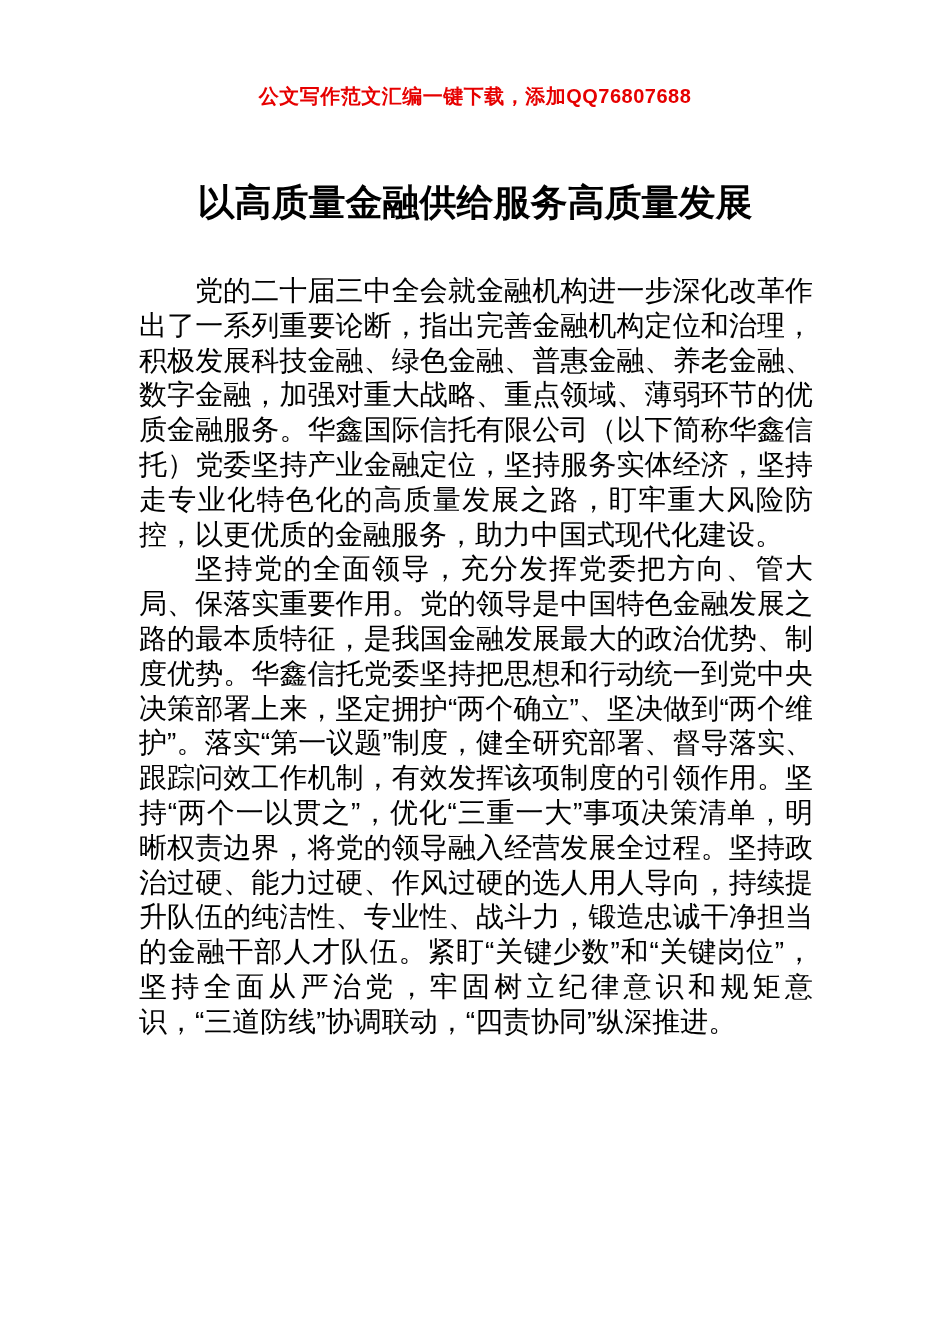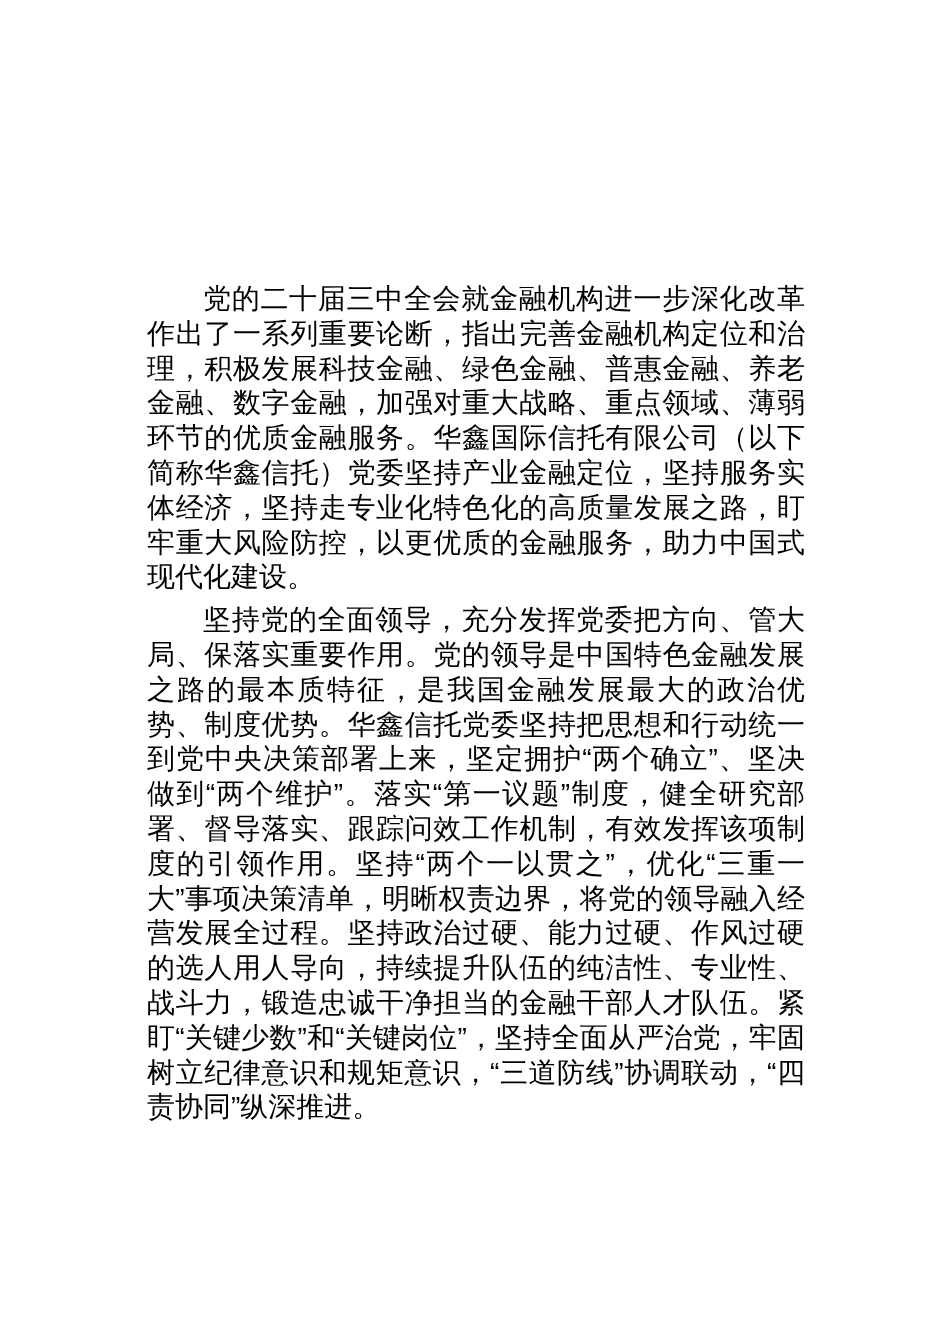--- a/index.html
+++ b/index.html
@@ -52,28 +52,30 @@
       width: 674px;
       font-size: 28px;
       line-height: 34.8px;
       text-align: justify;
       text-justify: inter-character;
       word-break: break-all;
       overflow-wrap: anywhere;
       color: var(--text-black, #000000);
     }
     .doc-body p {
-      margin: 8px;
+      margin: 0;
       padding: 0;
       text-indent: 2em;
     }
   </style>
 </head>
 <body>
 
 <div class="page">
+  <div class="promo-notice">公文写作范文汇编一键下载，添加QQ76807688</div>
 
+  <h1 class="doc-title">以高质量金融供给服务高质量发展</h1>
 
   <div class="doc-body">
     <p>党的二十届三中全会就金融机构进一步深化改革作出了一系列重要论断，指出完善金融机构定位和治理，积极发展科技金融、绿色金融、普惠金融、养老金融、数字金融，加强对重大战略、重点领域、薄弱环节的优质金融服务。华鑫国际信托有限公司（以下简称华鑫信托）党委坚持产业金融定位，坚持服务实体经济，坚持走专业化特色化的高质量发展之路，盯牢重大风险防控，以更优质的金融服务，助力中国式现代化建设。</p>
     <p>坚持党的全面领导，充分发挥党委把方向、管大局、保落实重要作用。党的领导是中国特色金融发展之路的最本质特征，是我国金融发展最大的政治优势、制度优势。华鑫信托党委坚持把思想和行动统一到党中央决策部署上来，坚定拥护“两个确立”、坚决做到“两个维护”。落实“第一议题”制度，健全研究部署、督导落实、跟踪问效工作机制，有效发挥该项制度的引领作用。坚持“两个一以贯之”，优化“三重一大”事项决策清单，明晰权责边界，将党的领导融入经营发展全过程。坚持政治过硬、能力过硬、作风过硬的选人用人导向，持续提升队伍的纯洁性、专业性、战斗力，锻造忠诚干净担当的金融干部人才队伍。紧盯“关键少数”和“关键岗位”，坚持全面从严治党，牢固树立纪律意识和规矩意识，“三道防线”协调联动，“四责协同”纵深推进。</p>
   </div>
 </div>
 
 </body></html>

